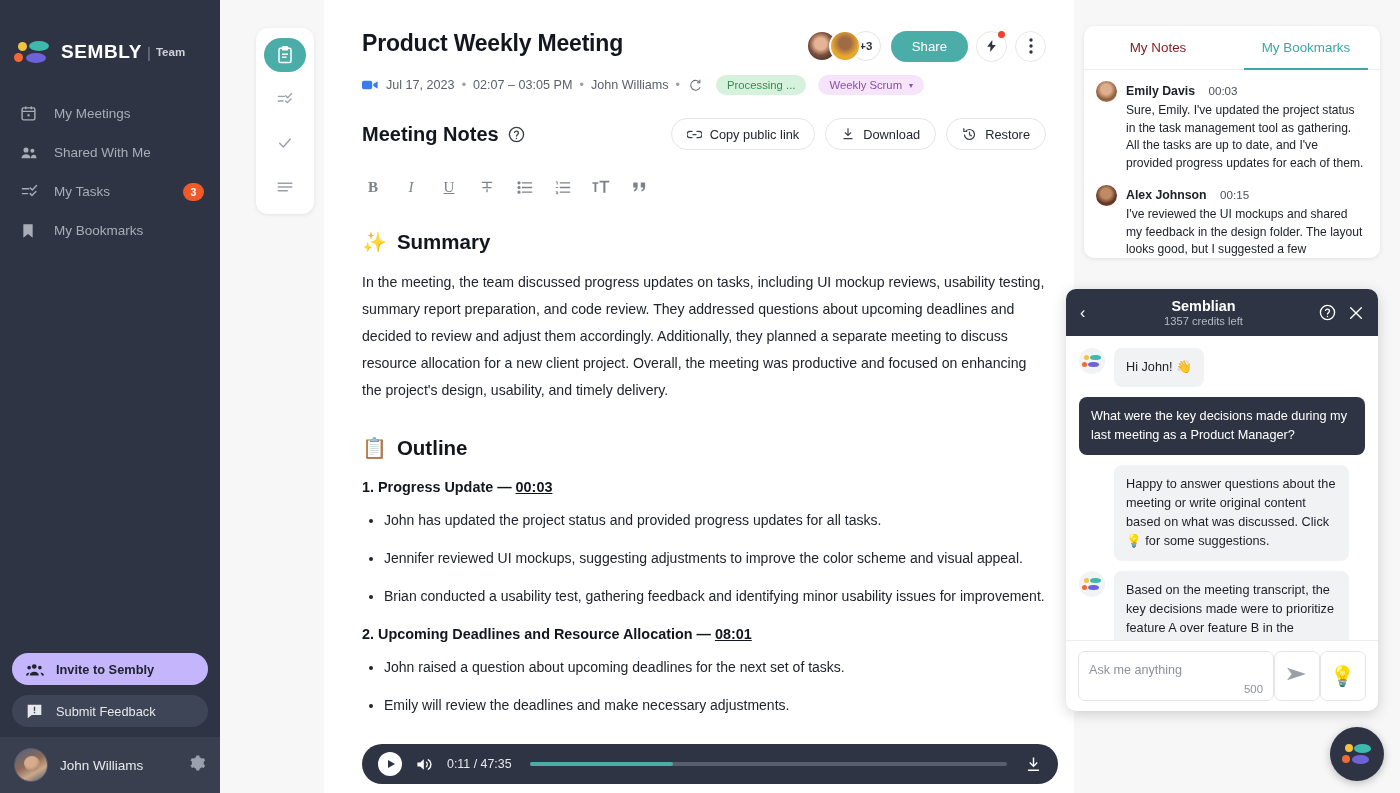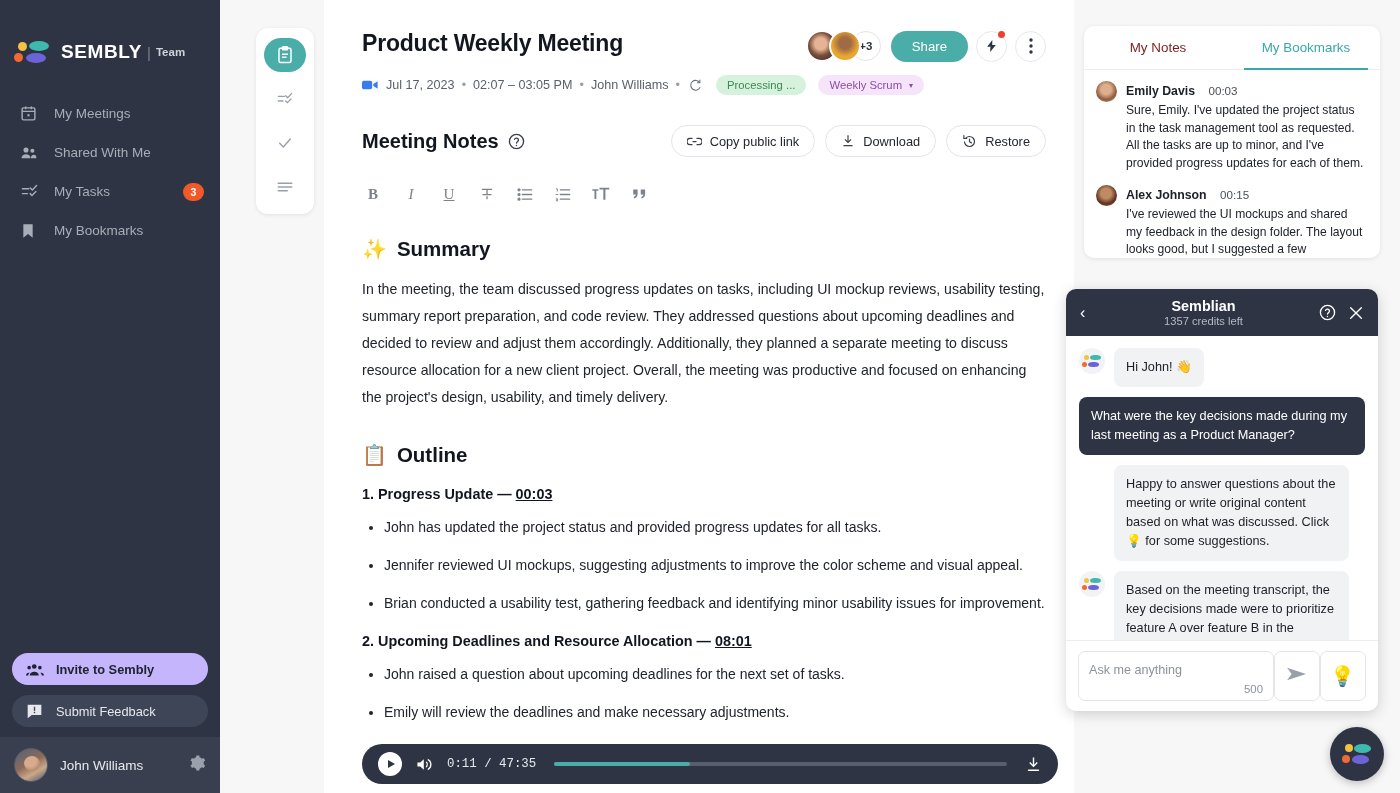--- a/index.html
+++ b/index.html
@@ -141,21 +141,21 @@
   .meta-dot { margin: 0 7px; color:#9aa0aa; }
   .refresh-ico { margin: 0 2px; color:#6e747e; display:flex; }
   .chip {
     border-radius: 11px; height: 20px; display:flex; align-items:center; padding: 0 11px;
     font-size: 11.3px; margin-left: 12px;
   }
   .chip-green { background:#d6f2dd; color:#3a8a52; }
   .chip-purple { background:#f6e4fb; color:#8b4fa8; }
   .chip-purple .caret { margin-left: 7px; font-size: 8px; }
 
-  .notes-head { display:flex; align-items:center; margin-top: 30px; }
+  .notes-head { display:flex; align-items:center; margin-top: 23px; }
   .notes-title { font-size: 20px; font-weight: bold; color:#12161f; }
   .q-ico { margin-left: 9px; color:#3a3f49; display:flex; }
   .notes-actions { margin-left:auto; display:flex; align-items:center; }
   .ghost-btn {
     border:1px solid #e4e5e8; background:#fff; border-radius: 17px; height: 32px;
     display:flex; align-items:center; padding: 0 15px; font-size: 12.8px; color:#23272f;
     margin-left: 10px; cursor:pointer; font-family:"Liberation Sans", sans-serif;
   }
   .ghost-btn .gb-ico { margin-right: 8px; display:flex; color:#3a3f49; }
 
@@ -167,21 +167,21 @@
   .sec-title { font-size: 20.5px; font-weight: bold; color:#12161f; }
   .para { margin-top: 15px; font-size: 14.1px; line-height: 27px; color:#20242c; max-width: 706px; }
   .sub-head { margin-top: 19px; font-size: 14.4px; font-weight: bold; color:#12161f; }
   .sub-head u { text-decoration: underline; }
   ul.bullets { margin: 14px 0 0 22px; }
   ul.bullets li { font-size: 14px; line-height: 22px; color:#20242c; margin-bottom: 16px; }
 
   
   .player {
     position: absolute; left: 142px; right: 342px; bottom: 9px; height: 40px;
-    background:#2e3443; border-radius: 20px; display:flex; align-items:center; padding: 0 16px; z-index: 4; font-family: Liberation Mono, monospace;
+    background:#2e3443; border-radius: 20px; display:flex; align-items:center; padding: 0 16px; z-index: 4;
   }
   .play-circle {
     width: 24px; height: 24px; border-radius: 50%; background:#fff; display:flex;
     align-items:center; justify-content:center; cursor:pointer; flex: 0 0 24px;
   }
   .play-tri { width:0; height:0; border-left: 7px solid #2e3443; border-top: 4.5px solid transparent; border-bottom: 4.5px solid transparent; margin-left: 2px;}
   .spk { margin-left: 14px; color:#fff; display:flex; cursor:pointer;}
   .time { color:#e6e8ec; font-size: 12.4px; margin-left: 14px; white-space:nowrap; }
   .track { flex:1; height: 4px; background:#575e6e; border-radius: 2px; margin: 0 18px; position:relative; cursor:pointer;}
   .track-fill { position:absolute; left:0; top:0; bottom:0; width: 30%; background:#4aada8; border-radius:2px;}
@@ -599,21 +599,21 @@
           <div class="np-tab active">My Bookmarks</div>
         </div>
         <div class="np-list">
           <div class="np-item">
             <span class="np-av np-av-1"></span>
             <div>
               <div>
                 <span class="np-name">Emily Davis</span>
                 <span class="np-time">00:03</span>
               </div>
-              <div class="np-text">Sure, Emily. I've updated the project status in the task management tool as requested. All the tasks are up to minor, and I've provided progress updates for each of them.</div>
+              <div class="np-text">Sure, Emily. I've updated the project status in the task management tool as gathering. All the tasks are up to date, and I've provided progress updates for each of them.</div>
             </div>
           </div>
           <div class="np-item">
             <span class="np-av np-av-2"></span>
             <div>
               <div>
                 <span class="np-name">Alex Johnson</span>
                 <span class="np-time">00:15</span>
               </div>
               <div class="np-text">I've reviewed the UI mockups and shared my feedback in the design folder. The layout looks good, but I suggested a few adjustments to</div>

